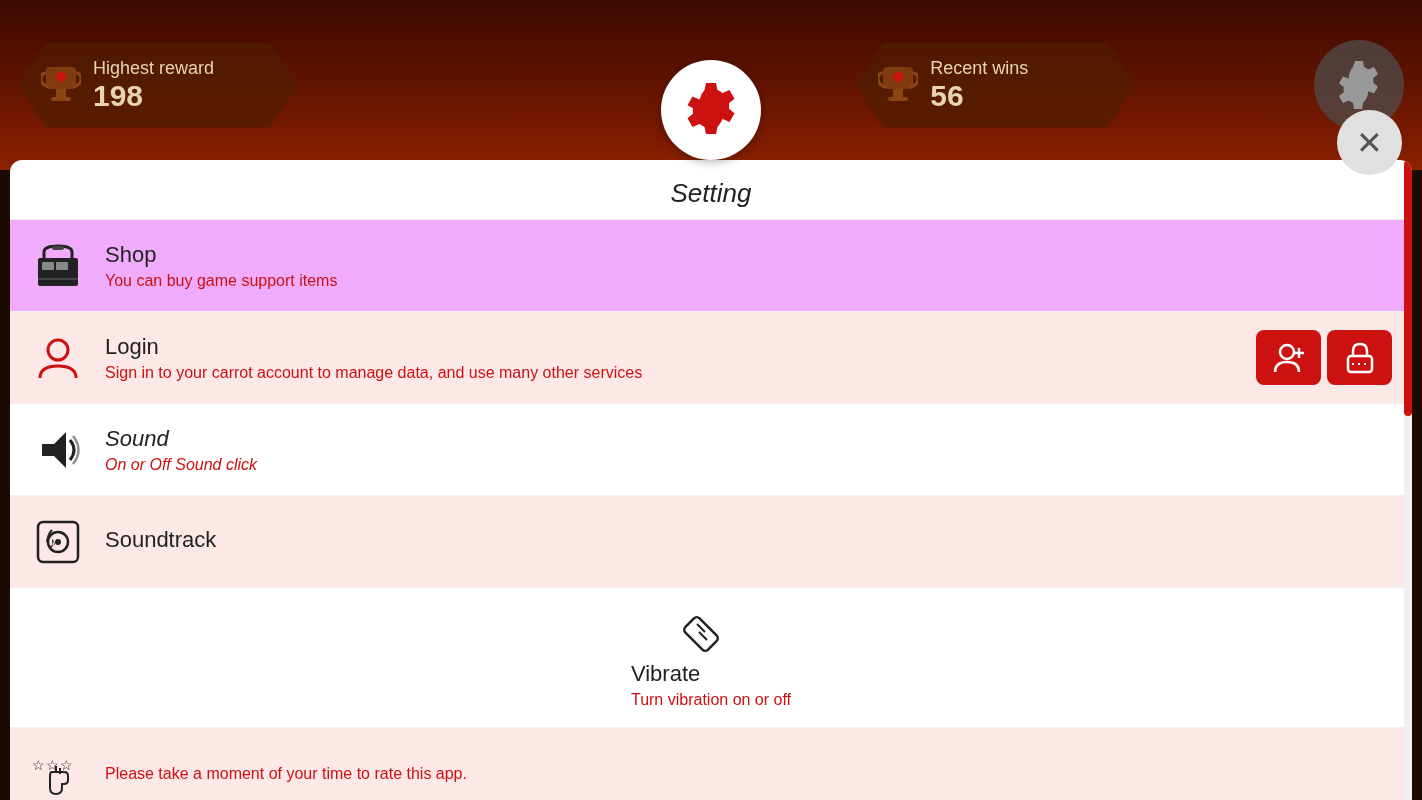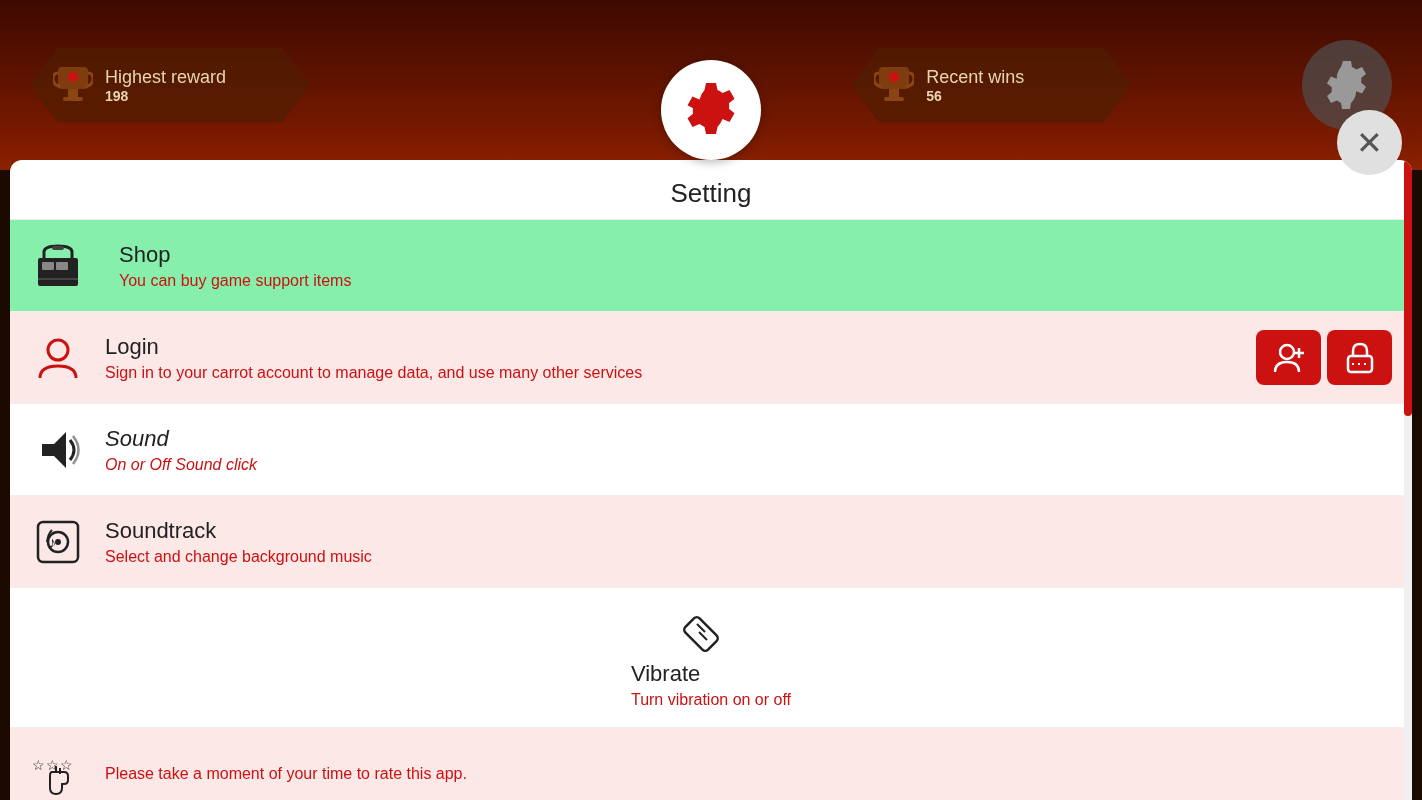--- a/index.html
+++ b/index.html
@@ -24,21 +24,21 @@
     
     .header-bar {
       position: absolute;
       top: 0; left: 0;
       width: 100%;
       height: 170px;
       z-index: 1;
       display: flex;
       align-items: center;
       justify-content: space-between;
-      padding: 0 30px;
+      padding: 0 18px;
     }
 
     .stat-hex {
       display: flex;
       align-items: center;
       gap: 10px;
       background: rgba(80, 30, 0, 0.7);
       clip-path: polygon(10% 0%, 90% 0%, 100% 50%, 90% 100%, 10% 100%, 0% 50%);
       padding: 15px 40px 15px 20px;
       min-width: 280px;
@@ -58,21 +58,21 @@
     }
 
     .stat-label {
       color: #e8d5b0;
       font-size: 18px;
       font-weight: 500;
     }
 
     .stat-value {
       color: #e8d5b0;
-      font-size: 14px;
+      font-size: 30px;
       font-weight: bold;
     }
 
     
     .settings-gear-top {
       position: absolute;
       top: 60px;
       left: 50%;
       transform: translateX(-50%);
       width: 100px;
@@ -136,20 +136,21 @@
       overflow: hidden;
     }
 
     .settings-title {
       text-align: center;
       font-size: 26px;
       color: #222;
       padding: 18px 0 10px;
       font-weight: 400;
       border-bottom: 1px solid #eee;
+      font-style: italic;
     }
 
     .settings-list {
       overflow-y: auto;
       height: calc(100% - 60px);
     }
 
     
     .settings-list::-webkit-scrollbar {
       width: 6px;
@@ -308,21 +309,21 @@
   </span>
 </div>
 
 <button class="close-btn">✕</button>
 
 <div class="settings-panel">
   <div class="settings-title">Setting</div>
 
   <div class="settings-list">
 
-    <div class="setting-item" style="background:#86efac;gap:14px;">
+    <div class="setting-item" style="background:#f0abfc;">
       <div class="setting-item-icon">
         <svg width="48" height="48" viewBox="0 0 48 48">
           <rect x="4" y="16" width="40" height="28" rx="2" fill="#222"></rect>
           <rect x="8" y="20" width="12" height="8" rx="1" fill="#888"></rect>
           <rect x="22" y="20" width="12" height="8" rx="1" fill="#888"></rect>
           <rect x="4" y="36" width="40" height="2" fill="#444"></rect>
           <path d="M10 16 L10 10 Q10 4 24 4 Q38 4 38 10 L38 16" fill="none" stroke="#222" stroke-width="3"></path>
           <rect x="18" y="4" width="12" height="4" rx="2" fill="#444"></rect>
         </svg>
       </div>
@@ -383,21 +384,20 @@
         <svg width="48" height="48" viewBox="0 0 48 48">
           <rect x="4" y="4" width="40" height="40" rx="5" fill="none" stroke="#222" stroke-width="2.5"></rect>
           <circle cx="24" cy="24" r="10" fill="none" stroke="#222" stroke-width="2.5"></circle>
           <circle cx="24" cy="24" r="3" fill="#222"></circle>
           <path d="M18 12 Q14 16 13 24" fill="none" stroke="#222" stroke-width="2"></path>
           <text x="14" y="30" font-size="16" fill="#222">♪</text>
         </svg>
       </div>
       <div class="setting-item-text">
         <div class="setting-item-title">Soundtrack</div>
-        <div class="setting-item-desc">Select and change background music</div>
       </div>
     </div>
 
     <div class="setting-item" style="background:#fff;flex-direction:column;">
       <div class="setting-item-icon">
         <svg width="48" height="48" viewBox="0 0 48 48">
           <rect x="14" y="8" width="20" height="32" rx="4" fill="none" stroke="#222" stroke-width="2.5" transform="rotate(-45 24 24)"></rect>
           <line x1="20" y1="14" x2="28" y2="22" stroke="#222" stroke-width="2"></line>
           <line x1="22" y1="22" x2="30" y2="30" stroke="#222" stroke-width="2"></line>
         </svg>

